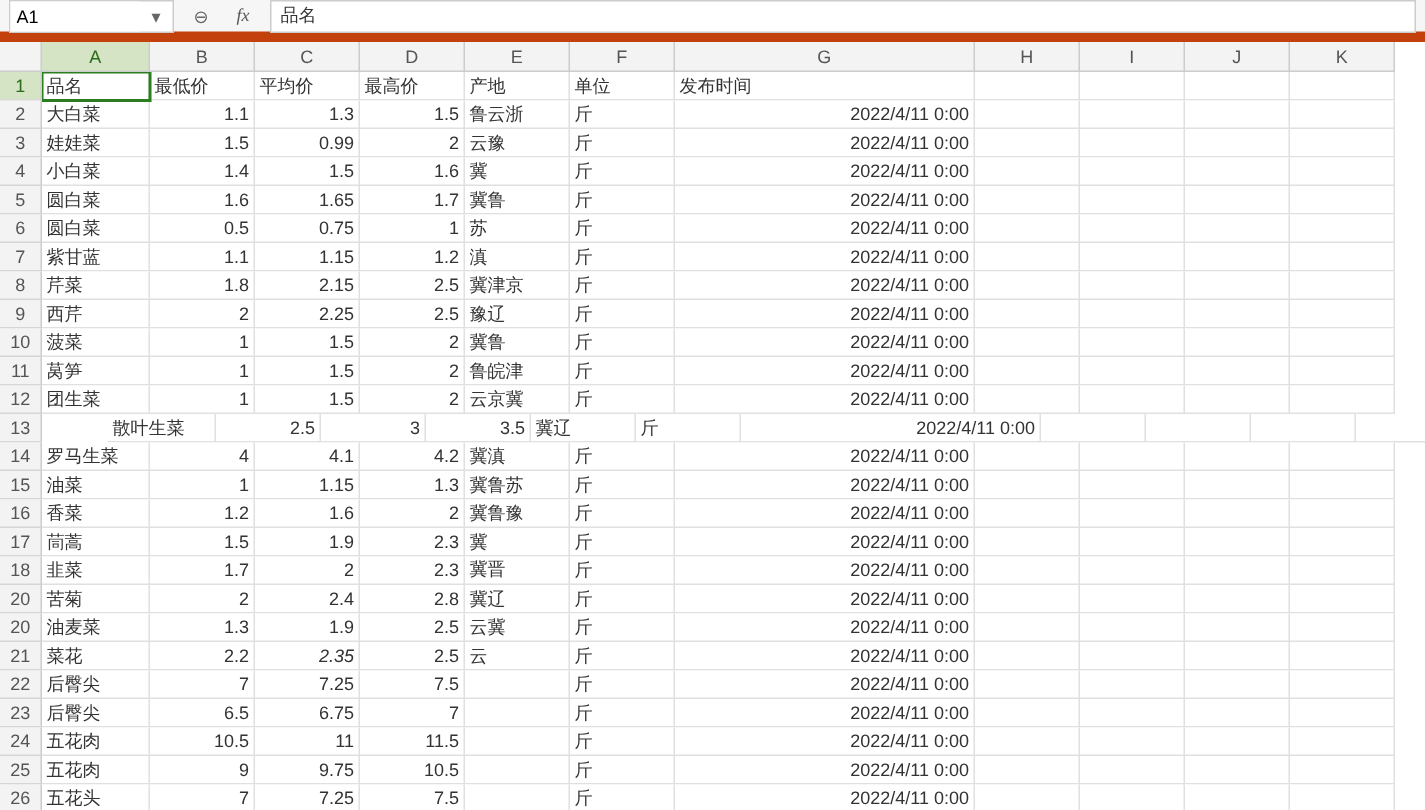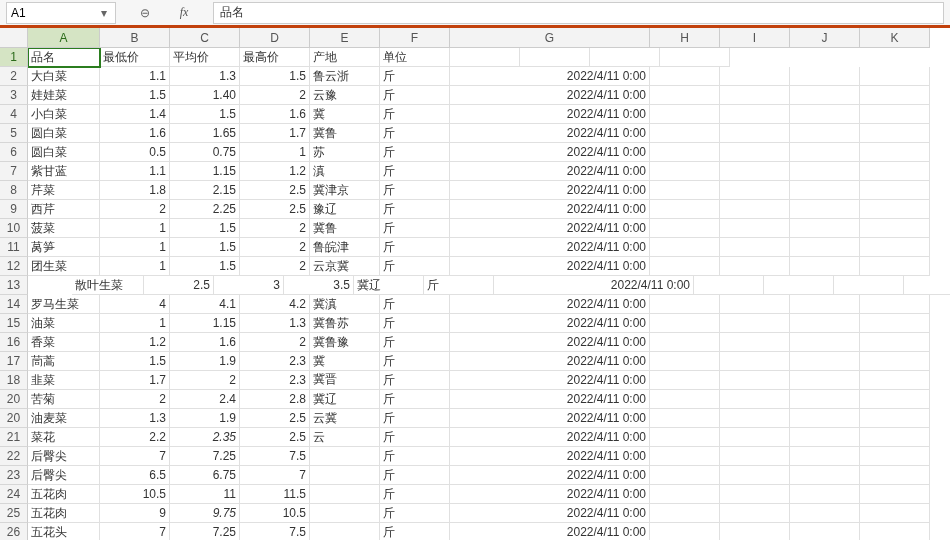--- a/index.html
+++ b/index.html
@@ -1,17 +1,17 @@
 <!DOCTYPE html>
 <html><head>
 <meta charset="utf-8">
 <style>
   * { box-sizing: border-box; margin: 0; padding: 0; }
   html, body { width: 950px; height: 540px; overflow: hidden; font-family: Arial, "Microsoft YaHei", sans-serif; font-size: 12px; background: #fff; color: #333; }
-  .toolbar { display:flex; align-items:center; height:28px; padding:2px 6px; background:#f6f6f6; border-bottom:3px solid #c2410c; gap:19px; }
+  .toolbar { display:flex; align-items:center; height:28px; padding:2px 6px; background:#f6f6f6; border-bottom:7px solid #c2410c; gap:8px; }
   .namebox-wrap { display:flex; align-items:center; background:#fff; border:1px solid #ccc; height:22px; width:110px; }
   .namebox-wrap input { border:none; outline:none; width:86px; padding:0 4px; font-size:12px; height:20px; }
   .namebox-wrap .drop { width:22px; text-align:center; color:#666; cursor:pointer; }
   .tool-icon { width:20px; height:20px; display:flex; align-items:center; justify-content:center; color:#666; cursor:pointer; }
   .fx { font-style:italic; font-family: "Times New Roman", serif; color:#555; }
   .formula { background:#fff; border:1px solid #ccc; height:22px; flex:1; padding:0 6px; display:flex; align-items:center; }
   .grid-wrap { position:relative; width:950px; height:512px; overflow:hidden; }
   .corner { position:absolute; left:0; top:0; width:28px; height:20px; background:#f3f3f3; border-right:1px solid #ccc; border-bottom:1px solid #ccc; z-index:3; }
   .colhdrs { position:absolute; left:28px; top:0; height:20px; display:flex; z-index:2; background:#f3f3f3; }
   .colhdr { border-right:1px solid #ccc; border-bottom:1px solid #ccc; display:flex; align-items:center; justify-content:center; color:#555; background:#f3f3f3; cursor:pointer; }
@@ -86,20 +86,21 @@
       <div class="rowhdr">26</div>
     </div>
   <div class="cells" id="cells">
       <div class="row">
         <div class="cell l active" style="width: 72px;">品名</div>
         <div class="cell l" style="width: 70px;">最低价</div>
         <div class="cell l" style="width: 70px;">平均价</div>
         <div class="cell l" style="width: 70px;">最高价</div>
         <div class="cell l" style="width: 70px;">产地</div>
         <div class="cell l" style="width: 70px;">单位</div>
+        <div class="cell l" style="width: 200px;">发布时间</div>
         <div class="cell l" style="width: 70px;"></div>
         <div class="cell l" style="width: 70px;"></div>
         <div class="cell l" style="width: 70px;"></div>
         <div class="cell l" style="width: 70px;"></div>
       </div>
       <div class="row">
         <div class="cell l" style="width: 72px;">大白菜</div>
         <div class="cell r" style="width: 70px;">1.1</div>
         <div class="cell r" style="width: 70px;">1.3</div>
         <div class="cell r" style="width: 70px;">1.5</div>
@@ -107,21 +108,21 @@
         <div class="cell l" style="width: 70px;">斤</div>
         <div class="cell r" style="width: 200px;">2022/4/11 0:00</div>
         <div class="cell l" style="width: 70px;"></div>
         <div class="cell l" style="width: 70px;"></div>
         <div class="cell l" style="width: 70px;"></div>
         <div class="cell l" style="width: 70px;"></div>
       </div>
       <div class="row">
         <div class="cell l" style="width: 72px;">娃娃菜</div>
         <div class="cell r" style="width: 70px;">1.5</div>
-        <div class="cell r" style="width: 70px;">1.40</div>
+        <div class="cell r" style="width: 70px;">0.99</div>
         <div class="cell r" style="width: 70px;">2</div>
         <div class="cell l" style="width: 70px;">云豫</div>
         <div class="cell l" style="width: 70px;">斤</div>
         <div class="cell r" style="width: 200px;">2022/4/11 0:00</div>
         <div class="cell l" style="width: 70px;"></div>
         <div class="cell l" style="width: 70px;"></div>
         <div class="cell l" style="width: 70px;"></div>
         <div class="cell l" style="width: 70px;"></div>
       </div>
       <div class="row">
@@ -393,21 +394,21 @@
         <div class="cell l" style="width: 70px;">斤</div>
         <div class="cell r" style="width: 200px;">2022/4/11 0:00</div>
         <div class="cell l" style="width: 70px;"></div>
         <div class="cell l" style="width: 70px;"></div>
         <div class="cell l" style="width: 70px;"></div>
         <div class="cell l" style="width: 70px;"></div>
       </div>
       <div class="row">
         <div class="cell l" style="width: 72px;">五花肉</div>
         <div class="cell r" style="width: 70px;">9</div>
-        <div class="cell r" style="width: 70px; font-style: italic;">9.75</div>
+        <div class="cell r" style="width: 70px;">9.75</div>
         <div class="cell r" style="width: 70px;">10.5</div>
         <div class="cell l" style="width: 70px;"></div>
         <div class="cell l" style="width: 70px;">斤</div>
         <div class="cell r" style="width: 200px;">2022/4/11 0:00</div>
         <div class="cell l" style="width: 70px;"></div>
         <div class="cell l" style="width: 70px;"></div>
         <div class="cell l" style="width: 70px;"></div>
         <div class="cell l" style="width: 70px;"></div>
       </div>
       <div class="row">

